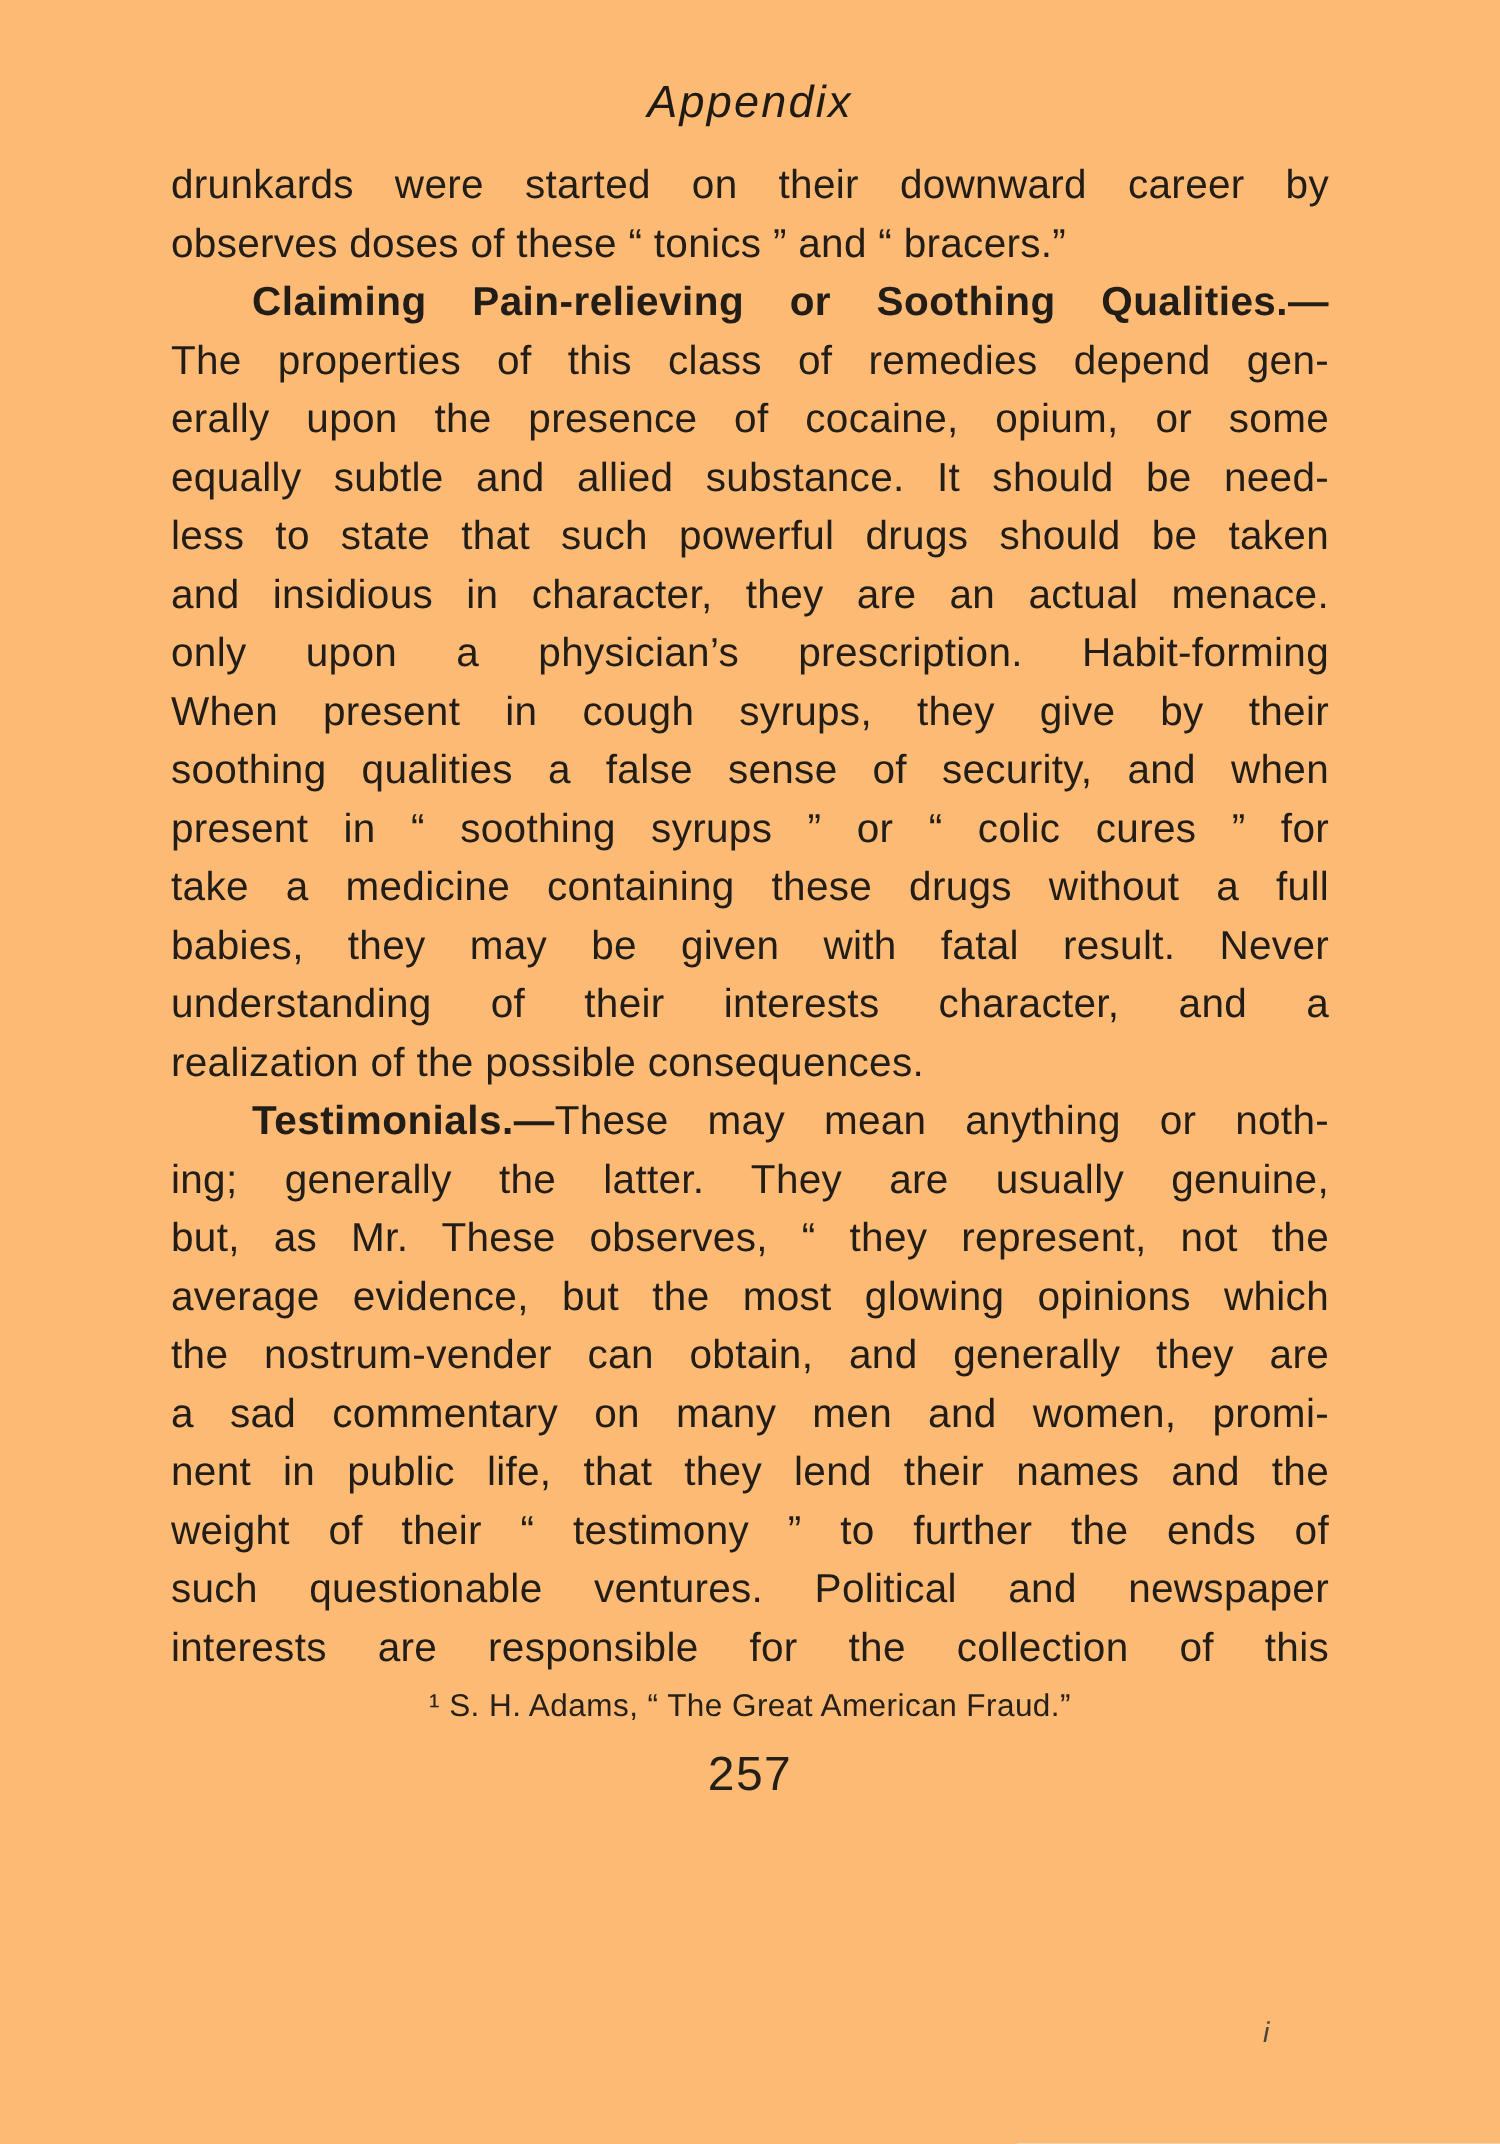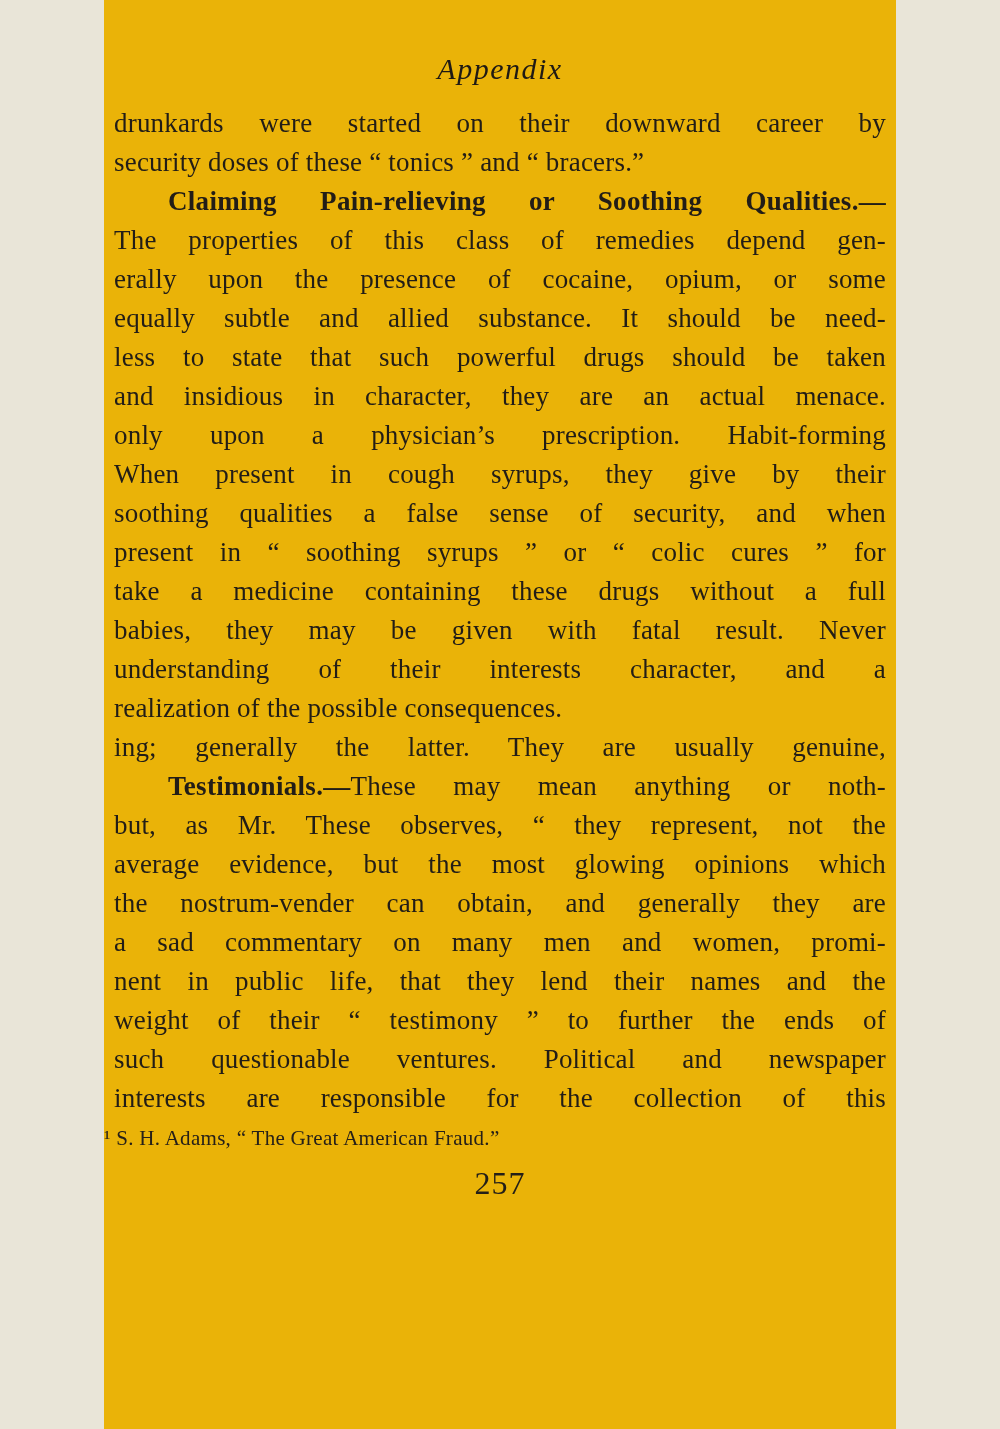--- a/index.html
+++ b/index.html
@@ -1,22 +1,22 @@
 <!DOCTYPE html>
 <html><head>
 <meta charset="utf-8">
 <style>
   html, body { margin: 0; padding: 0; background: #e9e5d8; }
   .page {
     position: relative;
-    width: 792px;
+    width: 1000px;
     height: 1429px;
     margin: 0 auto;
-    background: #eab308;
-    font-family: Liberation Serif, serif;
+    background: #fdba74;
+    font-family: Liberation Sans, sans-serif;
     color: #221d17;
     overflow: hidden;
   }
   .running-head {
     padding-top: 52px;
     text-align: center;
     font-style: italic;
     font-size: 30px;
     letter-spacing: 1.5px;
     color: #1f1a14;
@@ -38,21 +38,21 @@
   }
   .line.indent {
     text-indent: 54px;
   }
   .line b {
     font-weight: 700;
     letter-spacing: 0.3px;
   }
   .footnote {
     margin-top: 8px;
-    text-align: left;
+    text-align: center;
     font-size: 21px;
     letter-spacing: 0.3px;
     color: #262019;
   }
   .page-number {
     margin-top: 14px;
     text-align: center;
     font-size: 32px;
     letter-spacing: 1px;
     color: #241f18;
@@ -67,37 +67,37 @@
   }
 </style>
 </head>
 <body>
 
 <div class="page">
   <div class="running-head">Appendix</div>
 
   <div class="text-block" id="text-block">
       <div class="line">drunkards were started on their downward career by</div>
-      <div class="line last">security doses of these “ tonics ” and “ bracers.”</div>
+      <div class="line last">observes doses of these “ tonics ” and “ bracers.”</div>
       <div class="line indent"><b>Claiming Pain-relieving or Soothing Qualities.—</b></div>
       <div class="line">The properties of this class of remedies depend gen-</div>
       <div class="line">erally upon the presence of cocaine, opium, or some</div>
       <div class="line">equally subtle and allied substance. It should be need-</div>
       <div class="line">less to state that such powerful drugs should be taken</div>
       <div class="line">and insidious in character, they are an actual menace.</div>
       <div class="line">only upon a physician’s prescription. Habit-forming</div>
       <div class="line">When present in cough syrups, they give by their</div>
       <div class="line">soothing qualities a false sense of security, and when</div>
       <div class="line">present in “ soothing syrups ” or “ colic cures ” for</div>
       <div class="line">take a medicine containing these drugs without a full</div>
       <div class="line">babies, they may be given with fatal result. Never</div>
       <div class="line">understanding of their interests character, and a</div>
       <div class="line last">realization of the possible consequences.</div>
+      <div class="line indent"><b>Testimonials.—</b>These may mean anything or noth-</div>
       <div class="line">ing; generally the latter. They are usually genuine,</div>
-      <div class="line indent"><b>Testimonials.—</b>These may mean anything or noth-</div>
       <div class="line">but, as Mr. These observes, “ they represent, not the</div>
       <div class="line">average evidence, but the most glowing opinions which</div>
       <div class="line">the nostrum-vender can obtain, and generally they are</div>
       <div class="line">a sad commentary on many men and women, promi-</div>
       <div class="line">nent in public life, that they lend their names and the</div>
       <div class="line">weight of their “ testimony ” to further the ends of</div>
       <div class="line">such questionable ventures. Political and newspaper</div>
       <div class="line">interests are responsible for the collection of this</div>
     </div>
 

